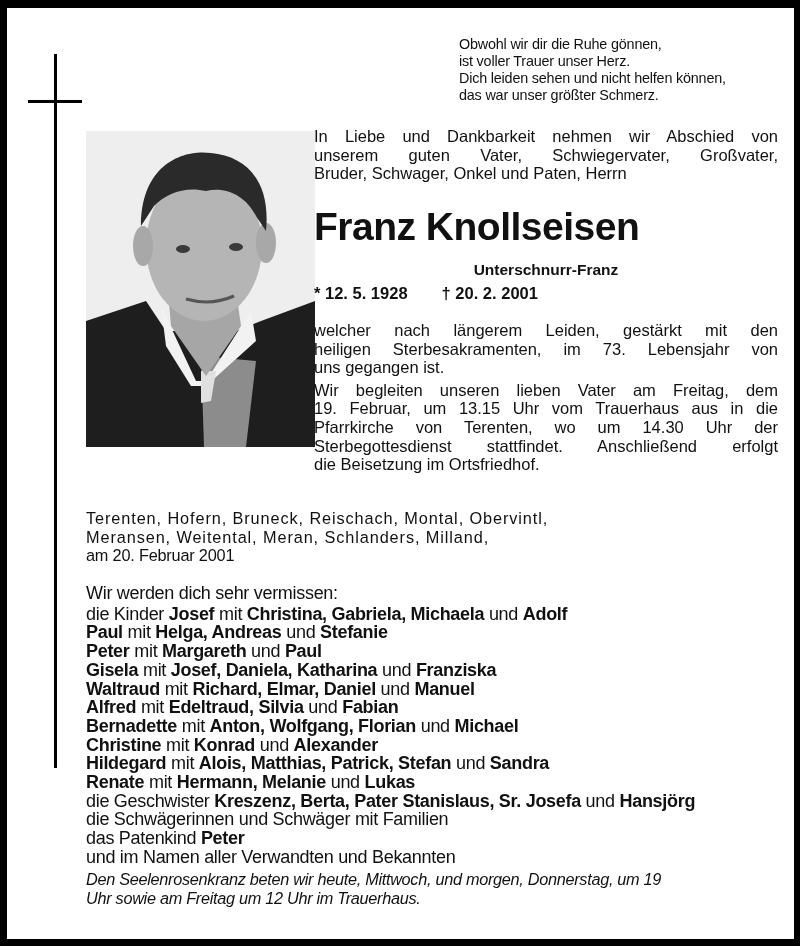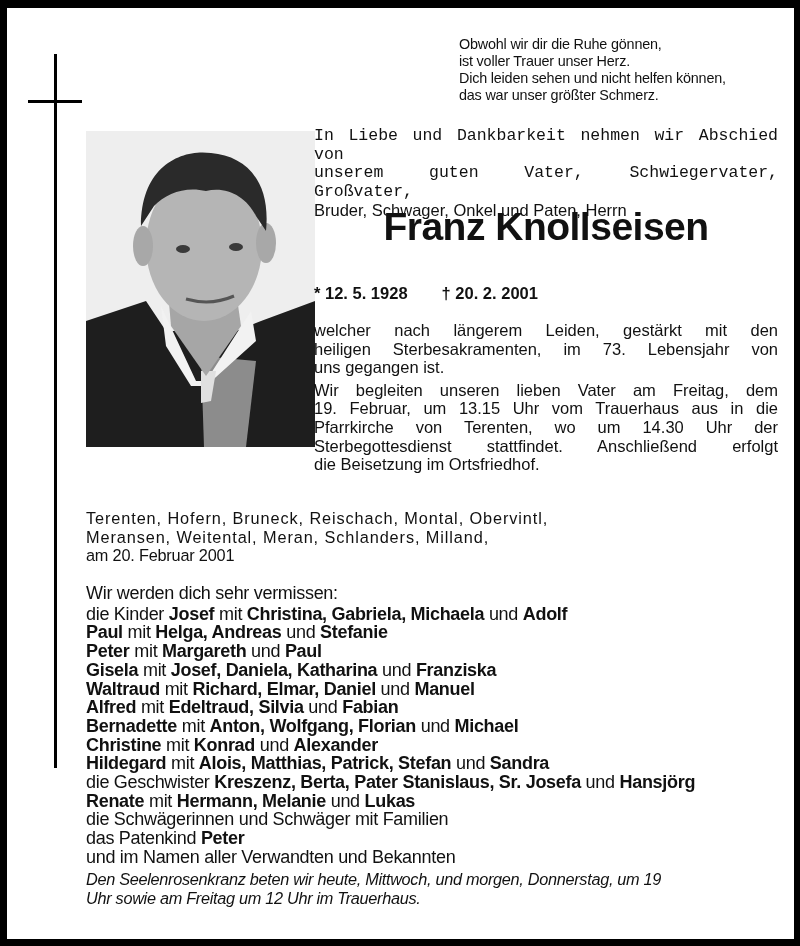--- a/index.html
+++ b/index.html
@@ -5,22 +5,22 @@
   html, body { margin: 0; padding: 0; background: #000; }
   body { width: 800px; height: 946px; position: relative; overflow: hidden; font-family: "Liberation Sans", sans-serif; color: #111; }
   .sheet { position: absolute; left: 7px; top: 8px; width: 787px; height: 931px; background: #fff; }
   .cross-v { position: absolute; left: 47px; top: 46px; width: 3px; height: 714px; background: #000; }
   .cross-h { position: absolute; left: 21px; top: 92px; width: 54px; height: 3px; background: #000; }
   .poem { position: absolute; left: 452px; top: 28px; font-size: 14.4px; line-height: 17px; letter-spacing: -0.2px; }
   .poem div { white-space: nowrap; }
   .photo { position: absolute; left: 79px; top: 123px; width: 229px; height: 316px; background: #efefef; overflow: hidden; }
   .intro { position: absolute; left: 307px; top: 119px; width: 464px; font-size: 16.5px; line-height: 18.5px; text-align: justify; }
   .intro div { white-space: nowrap; }
-  .intro .just { text-align-last: justify; white-space: normal; font-family: Liberation Mono, monospace; }
-  .name { position: absolute; left: 307px; top: 197px; width: 464px; text-align: center; font-weight: bold; font-size: 39px; letter-spacing: -0.5px; }
+  .intro .just { text-align-last: justify; white-space: normal; }
+  .name { position: absolute; left: 307px; top: 197px; width: 464px; text-align: left; font-weight: bold; font-size: 39px; letter-spacing: -0.5px; }
   .nick { position: absolute; left: 307px; top: 253px; width: 464px; text-align: center; font-weight: bold; font-size: 15.5px; }
   .dates { position: absolute; left: 307px; top: 276px; width: 464px; text-align: left; font-weight: bold; font-size: 16.5px; }
   .dates span { display: inline-block; }
   .dates .death { margin-left: 34px; }
   .body { position: absolute; left: 307px; top: 313px; width: 464px; font-size: 16.5px; line-height: 18.6px; }
   .body .line { text-align: justify; text-align-last: justify; }
   .body .last { text-align: left; text-align-last: left; }
   .body .gap { height: 4px; }
   .places { position: absolute; left: 79px; top: 481px; font-size: 16.3px; line-height: 18.5px; letter-spacing: 0.9px; margin-top: 20px; }
   .places div { white-space: nowrap; }
@@ -73,20 +73,21 @@
     </svg>
   </div>
 
   <div class="intro">
     <div class="just">In Liebe und Dankbarkeit nehmen wir Abschied von</div>
     <div class="just">unserem guten Vater, Schwiegervater, Großvater,</div>
     <div>Bruder, Schwager, Onkel und Paten, Herrn</div>
   </div>
 
   <div class="name">Franz Knollseisen</div>
+  <div class="nick">Unterschnurr-Franz</div>
   <div class="dates">
     <span>* 12. 5. 1928</span><span class="death">† 20. 2. 2001</span>
   </div>
 
   <div class="body">
     <div class="line">welcher nach längerem Leiden, gestärkt mit den</div>
     <div class="line">heiligen Sterbesakramenten, im 73. Lebensjahr von</div>
     <div class="line last">uns gegangen ist.</div>
     <div class="gap"></div>
     <div class="line">Wir begleiten unseren lieben Vater am Freitag, dem</div>
@@ -107,22 +108,22 @@
     <div id="family-rows">
         <div class="row"><span>die Kinder </span><b>Josef</b><span> mit </span><b>Christina, Gabriela, Michaela</b><span> und </span><b>Adolf</b></div>
         <div class="row"><b>Paul</b><span> mit </span><b>Helga, Andreas</b><span> und </span><b>Stefanie</b></div>
         <div class="row"><b>Peter</b><span> mit </span><b>Margareth</b><span> und </span><b>Paul</b></div>
         <div class="row"><b>Gisela</b><span> mit </span><b>Josef, Daniela, Katharina</b><span> und </span><b>Franziska</b></div>
         <div class="row"><b>Waltraud</b><span> mit </span><b>Richard, Elmar, Daniel</b><span> und </span><b>Manuel</b></div>
         <div class="row"><b>Alfred</b><span> mit </span><b>Edeltraud, Silvia</b><span> und </span><b>Fabian</b></div>
         <div class="row"><b>Bernadette</b><span> mit </span><b>Anton, Wolfgang, Florian</b><span> und </span><b>Michael</b></div>
         <div class="row"><b>Christine</b><span> mit </span><b>Konrad</b><span> und </span><b>Alexander</b></div>
         <div class="row"><b>Hildegard</b><span> mit </span><b>Alois, Matthias, Patrick, Stefan</b><span> und </span><b>Sandra</b></div>
+        <div class="row"><b>Renate</b><span> mit </span><b>Hermann, Melanie</b><span> und </span><b>Lukas</b></div>
         <div class="row"><span>die Geschwister </span><b>Kreszenz, Berta, Pater Stanislaus, Sr. Josefa</b><span> und </span><b>Hansjörg</b></div>
-        <div class="row"><b>Renate</b><span> mit </span><b>Hermann, Melanie</b><span> und </span><b>Lukas</b></div>
         <div class="row"><span>die Schwägerinnen und Schwäger mit Familien</span></div>
         <div class="row"><span>das Patenkind </span><b>Peter</b></div>
         <div class="row"><span>und im Namen aller Verwandten und Bekannten</span></div>
       </div>
   </div>
 
   <div class="rosary">
     <div>Den Seelenrosenkranz beten wir heute, Mittwoch, und morgen, Donnerstag, um 19</div>
     <div>Uhr sowie am Freitag um 12 Uhr im Trauerhaus.</div>
   </div>

